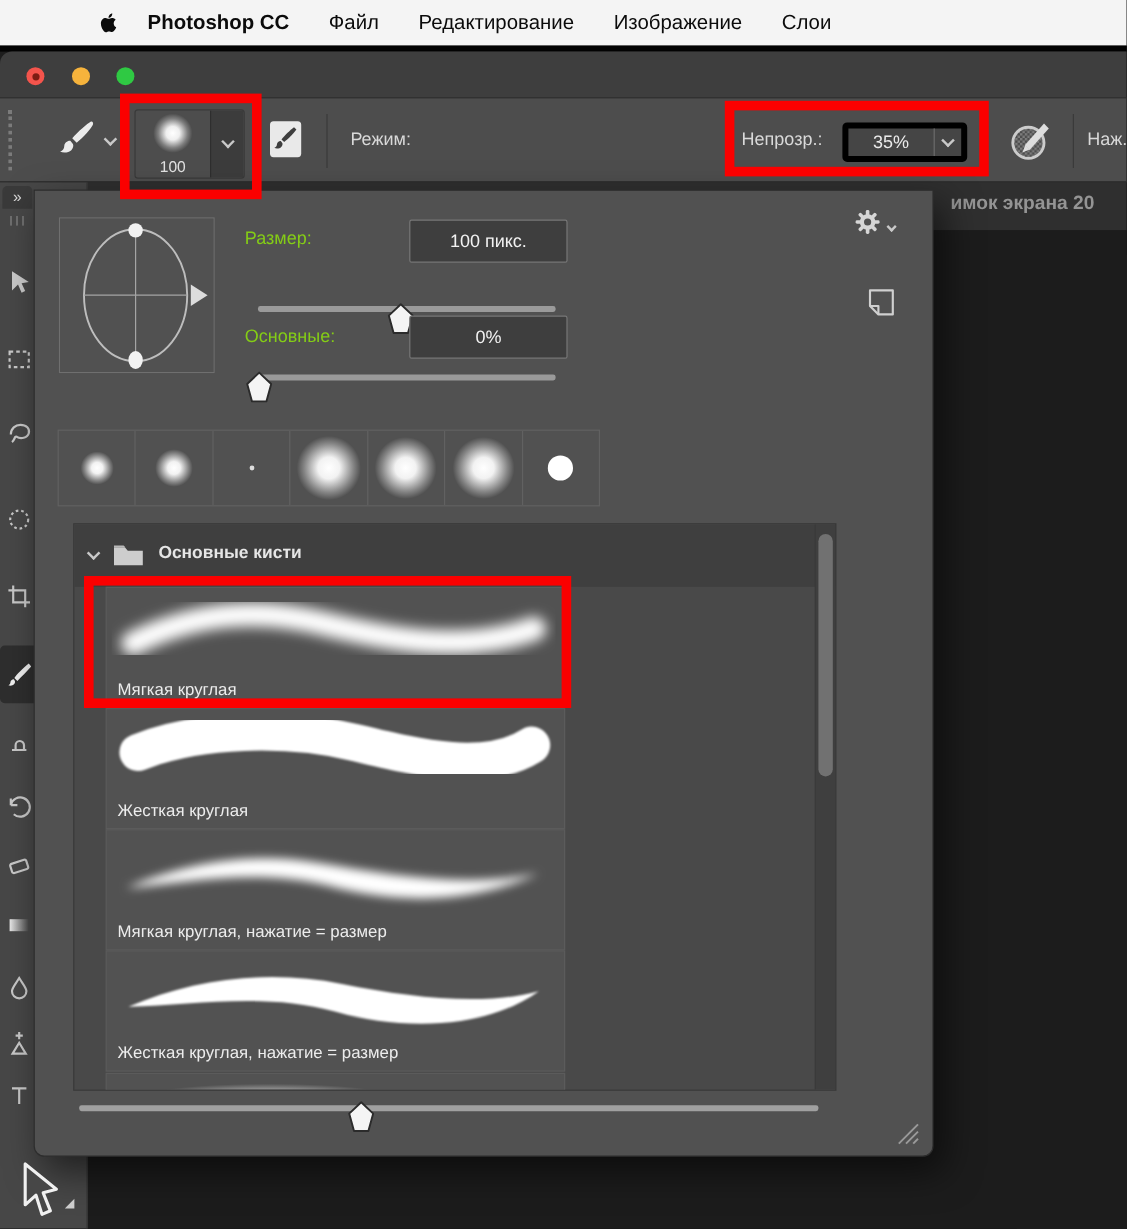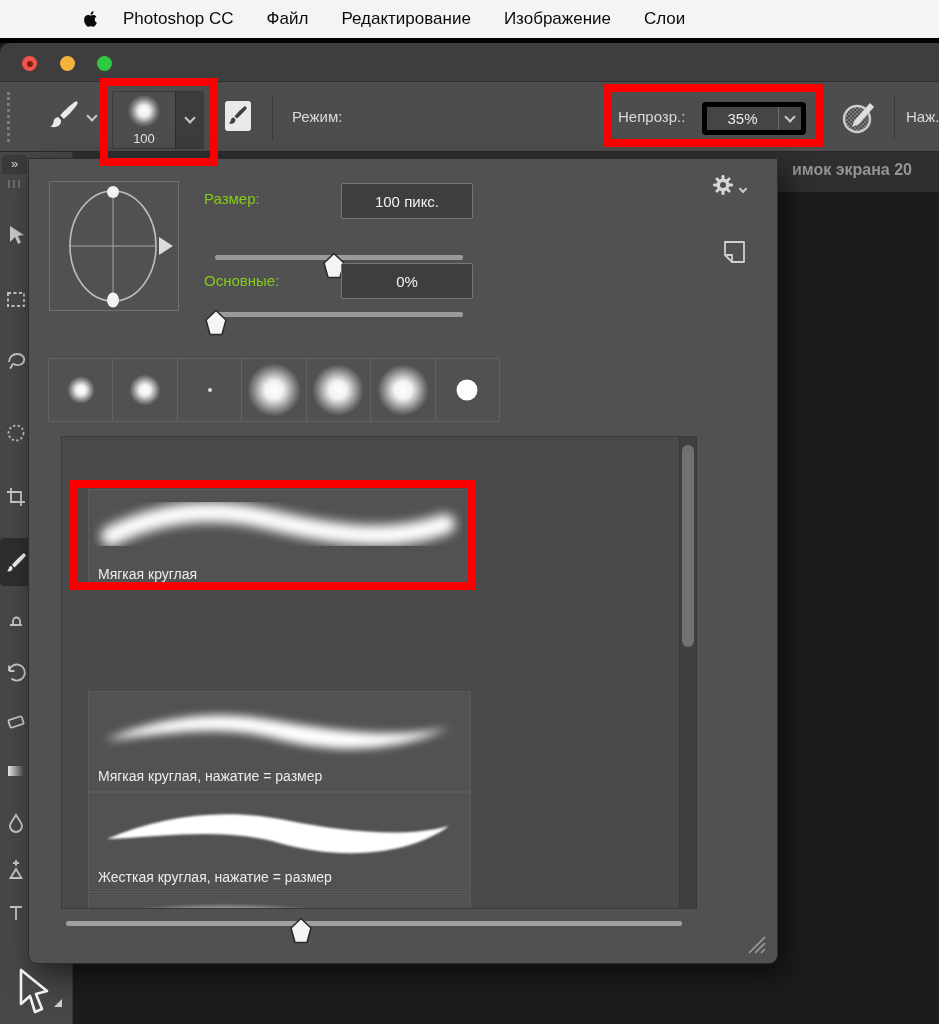--- a/index.html
+++ b/index.html
@@ -3,21 +3,21 @@
 <meta charset="utf-8">
 <style>
   html,body{margin:0;padding:0;background:#111;}
   *{box-sizing:border-box;font-family:"Liberation Sans",sans-serif;}
   .screen{position:relative;width:939px;height:1024px;overflow:hidden;background:#1d1d1d;}
 
   
   .menubar{position:absolute;left:0;top:0;width:939px;height:38px;background:#f4f4f4;
     display:flex;align-items:center;color:#0b0b0b;font-size:17px;}
   .apple{margin-left:82px;display:inline-flex;align-items:center;}
-  .mb-app{font-weight:normal;margin-left:24px;}
+  .mb-app{font-weight:bold;margin-left:24px;}
   .mb-item{margin-left:33px;}
   .gap{position:absolute;left:0;top:38px;width:939px;height:5px;background:#020202;}
 
   
   .titlebar{position:absolute;left:0;top:43px;width:939px;height:38px;background:#3e3e3e;
     border-radius:10px 0 0 0;}
   .tl{position:absolute;top:13px;width:15px;height:15px;border-radius:50%;}
   .tl.red{left:22px;background:#f4544c;}
   .tl.yellow{left:60px;background:#f6b33c;}
   .tl.green{left:97px;background:#2fc943;}
@@ -327,35 +327,58 @@
         </div>
       <div class="cell">
           <i class="blob soft" style="width:56px;height:56px;"></i>
         </div>
       <div class="cell">
           <i class="blob hard" style="width:21px;height:21px;"></i>
         </div>
     </div>
 
     <div class="list">
+      <div class="list-header">
+        <i class="chev"></i>
+        <span class="folder">
+          <svg viewBox="0 0 26 20" width="26" height="20">
+              <path d="M1 4 h9 l2.5 3 H25 v12 H1 Z" fill="#cdcdcd"></path>
+              <path d="M1 4 V2.5 h8 l1.5 1.5 Z" fill="#b9b9b9"></path>
+            </svg>
+        </span>
+        <span class="group-label">Основные кисти</span>
+      </div>
 
       <div class="bitem" style="top:52px;">
         <span class="bprev">
           <svg viewBox="0 0 370 64" width="370" height="64">
               <defs>
                 <filter id="b1" x="-20%" y="-40%" width="140%" height="180%">
                   <feGaussianBlur stdDeviation="5.5"></feGaussianBlur>
                 </filter>
               </defs>
           <path d="M18 42 C70 16 122 12 178 26 C224 37 292 52 352 30" stroke="#ffffff" stroke-width="20" fill="none" stroke-linecap="round" filter="url(#b1)"></path>
             </svg>
         </span>
         <span class="bname">Мягкая круглая</span>
       </div>
 
+      <div class="bitem" style="top:153px;">
+        <span class="bprev">
+          <svg viewBox="0 0 370 64" width="370" height="64">
+              <defs>
+                <filter id="b2" x="-20%" y="-40%" width="140%" height="180%">
+                  <feGaussianBlur stdDeviation="0.8"></feGaussianBlur>
+                </filter>
+              </defs>
+          <path d="M22 32 C72 12 146 10 204 24 C258 37 312 50 350 26" stroke="#ffffff" stroke-width="31" fill="none" stroke-linecap="round" filter="url(#b2)"></path>
+            </svg>
+        </span>
+        <span class="bname">Жесткая круглая</span>
+      </div>
 
       <div class="bitem" style="top:254px;">
         <span class="bprev">
           <svg viewBox="0 0 370 64" width="370" height="64">
               <defs>
                 <filter id="b3" x="-20%" y="-40%" width="140%" height="180%">
                   <feGaussianBlur stdDeviation="4"></feGaussianBlur>
                 </filter>
               </defs>
           <path d="M12 44 C60 24 112 13 172 23 C232 33 292 44 356 32 C300 57 240 58 180 42 C120 27 60 40 12 44 Z" fill="#ffffff" filter="url(#b3)"></path>

